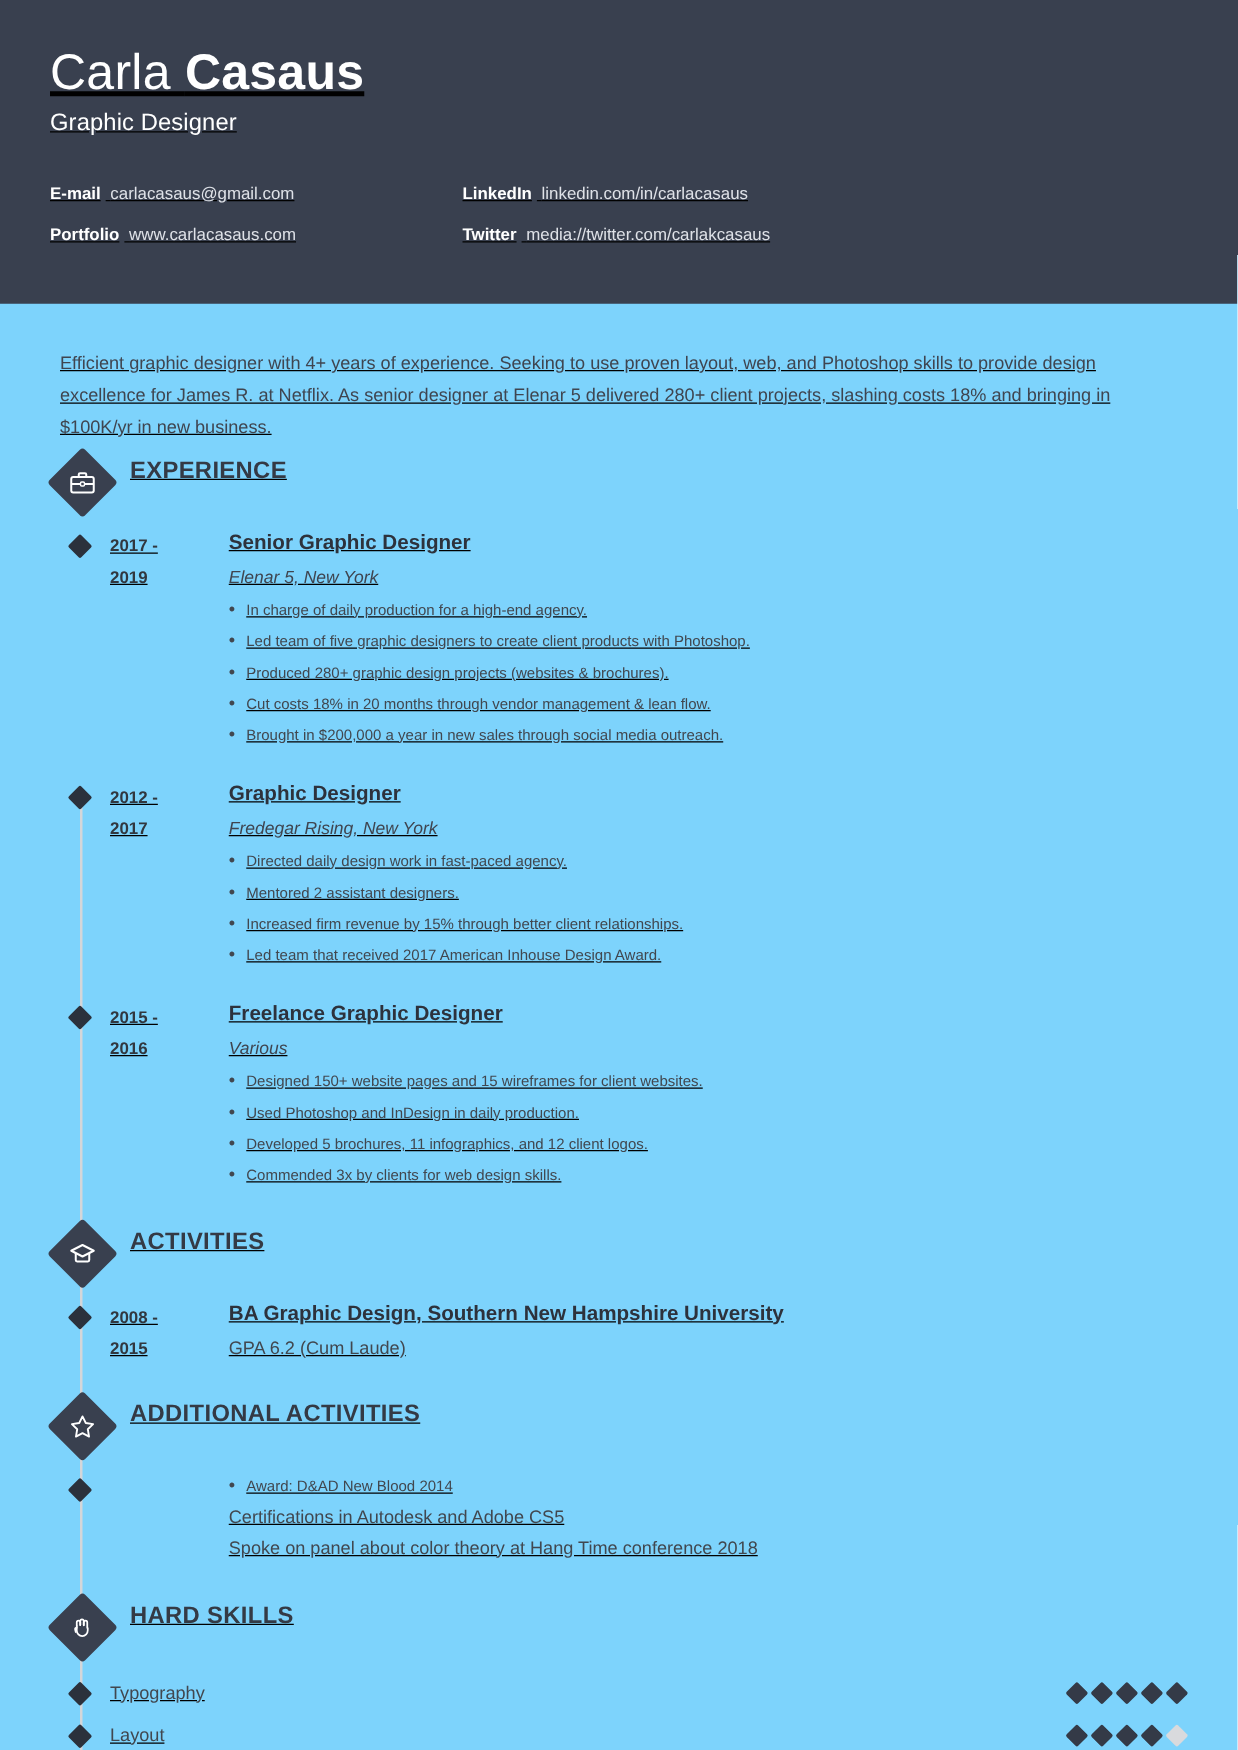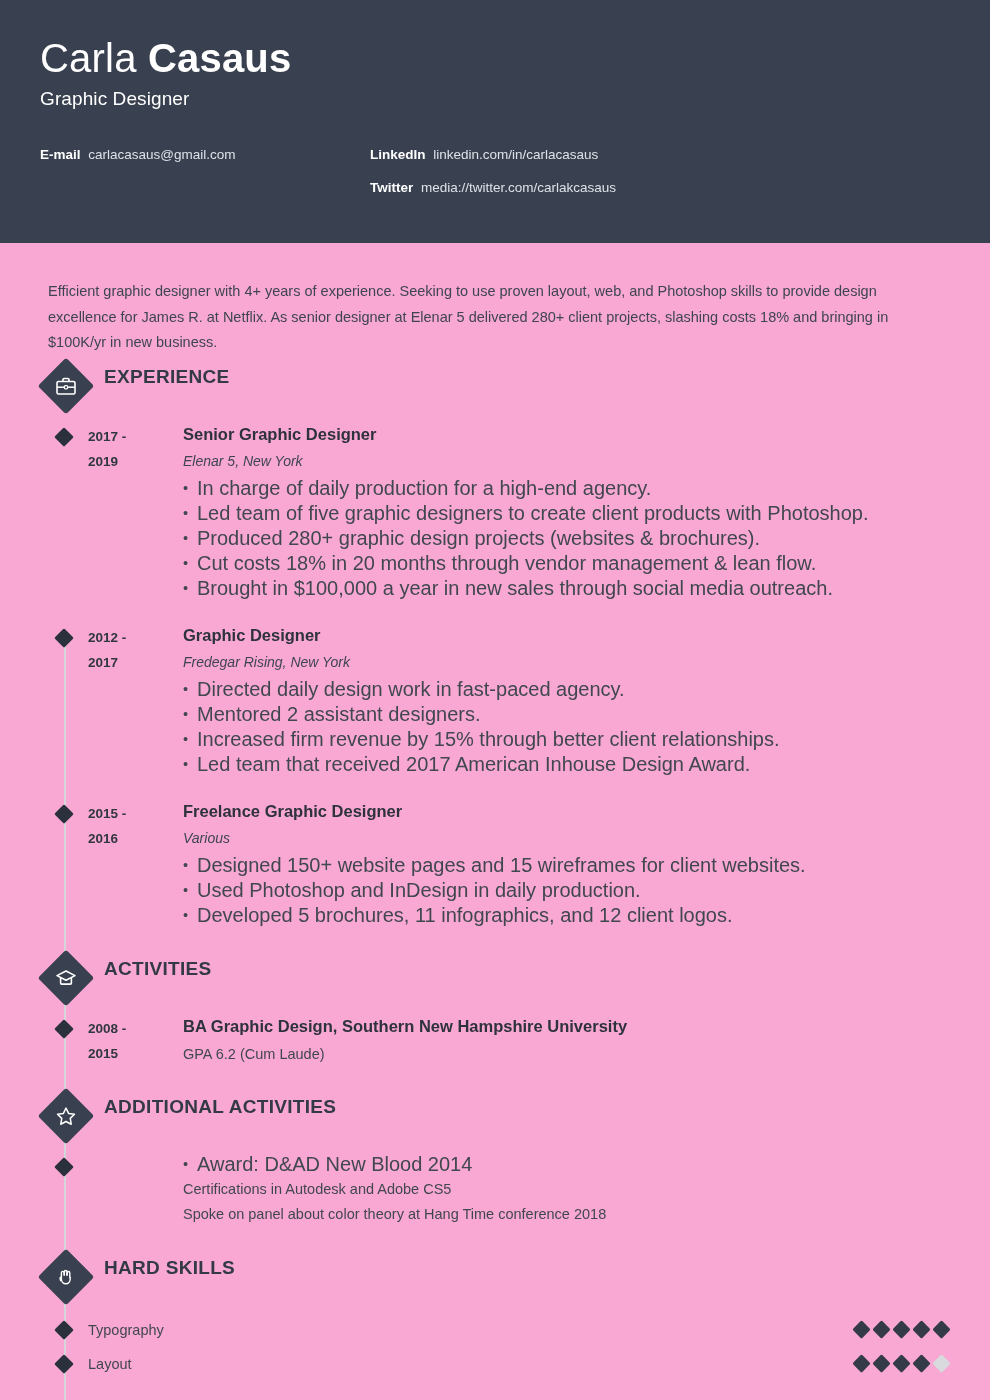--- a/index.html
+++ b/index.html
@@ -8,22 +8,23 @@
     width: 990px;
     height: 1400px;
     background: #ffffff;
     font-family: "Liberation Sans", sans-serif;
   }
 
   .page {
     position: relative;
     width: 990px;
     height: 1400px;
-    background: #f9a8d4;
+    background: #7dd3fc;
     overflow: hidden;
+    text-decoration: underline;
   }
 
   
   .header {
     background: #39404f;
     padding: 34px 40px 30px 40px;
     height: 243px;
   }
 
   .name {
@@ -177,21 +178,21 @@
     margin-bottom: 5px;
   }
   .entry-sub {
     font-size: 14.5px;
     color: #41474f;
     line-height: 22px;
   }
 
   ul.bullets { list-style: none; }
   ul.bullets li {
-    font-size: 20px;
+    font-size: 12px;
     color: #41474f;
     line-height: 25px;
     padding-left: 14px;
     position: relative;
   }
   ul.bullets li::before {
     content: "\2022";
     position: absolute;
     left: 0;
     top: 0;
@@ -262,20 +263,24 @@
     <div class="name">
       <span>Carla </span><span class="last">Casaus</span>
     </div>
     <div class="job-title">Graphic Designer</div>
 
     <div class="contact-grid">
       <div class="contact-col">
         <div class="contact-row">
           <span class="contact-label">E-mail</span>
           <span class="contact-value">carlacasaus@gmail.com</span>
+        </div>
+        <div class="contact-row">
+          <span class="contact-label">Portfolio</span>
+          <span class="contact-value">www.carlacasaus.com</span>
         </div>
       </div>
       <div class="contact-col right">
         <div class="contact-row">
           <span class="contact-label">LinkedIn</span>
           <span class="contact-value">linkedin.com/in/carlacasaus</span>
         </div>
         <div class="contact-row">
           <span class="contact-label">Twitter</span>
           <span class="contact-value">media://twitter.com/carlakcasaus</span>
@@ -314,21 +319,21 @@
         <div>2019</div>
       </div>
       <div class="entry-main">
         <div class="entry-role">Senior Graphic Designer</div>
         <div class="entry-org">Elenar 5, New York</div>
         <ul class="bullets">
           <li>In charge of daily production for a high-end agency.</li>
           <li>Led team of five graphic designers to create client products with Photoshop.</li>
           <li>Produced 280+ graphic design projects (websites &amp; brochures).</li>
           <li>Cut costs 18% in 20 months through vendor management &amp; lean flow.</li>
-          <li>Brought in $100,000 a year in new sales through social media outreach.</li>
+          <li>Brought in $200,000 a year in new sales through social media outreach.</li>
         </ul>
       </div>
     </div>
 
     <div class="spacer-md"></div>
 
     <div class="entry">
       <div class="entry-marker">
           <div class="mdiamond"></div>
         </div>
@@ -358,20 +363,21 @@
         <div>2015 -</div>
         <div>2016</div>
       </div>
       <div class="entry-main">
         <div class="entry-role">Freelance Graphic Designer</div>
         <div class="entry-org">Various</div>
         <ul class="bullets">
           <li>Designed 150+ website pages and 15 wireframes for client websites.</li>
           <li>Used Photoshop and InDesign in daily production.</li>
           <li>Developed 5 brochures, 11 infographics, and 12 client logos.</li>
+          <li>Commended 3x by clients for web design skills.</li>
         </ul>
       </div>
     </div>
 
     <div class="spacer-lg"></div>
 
     <div class="section-head">
       <div class="sec-diamond">
         <div class="dshape"></div>
         <svg width="22" height="20" viewBox="0 0 22 20" fill="none">

